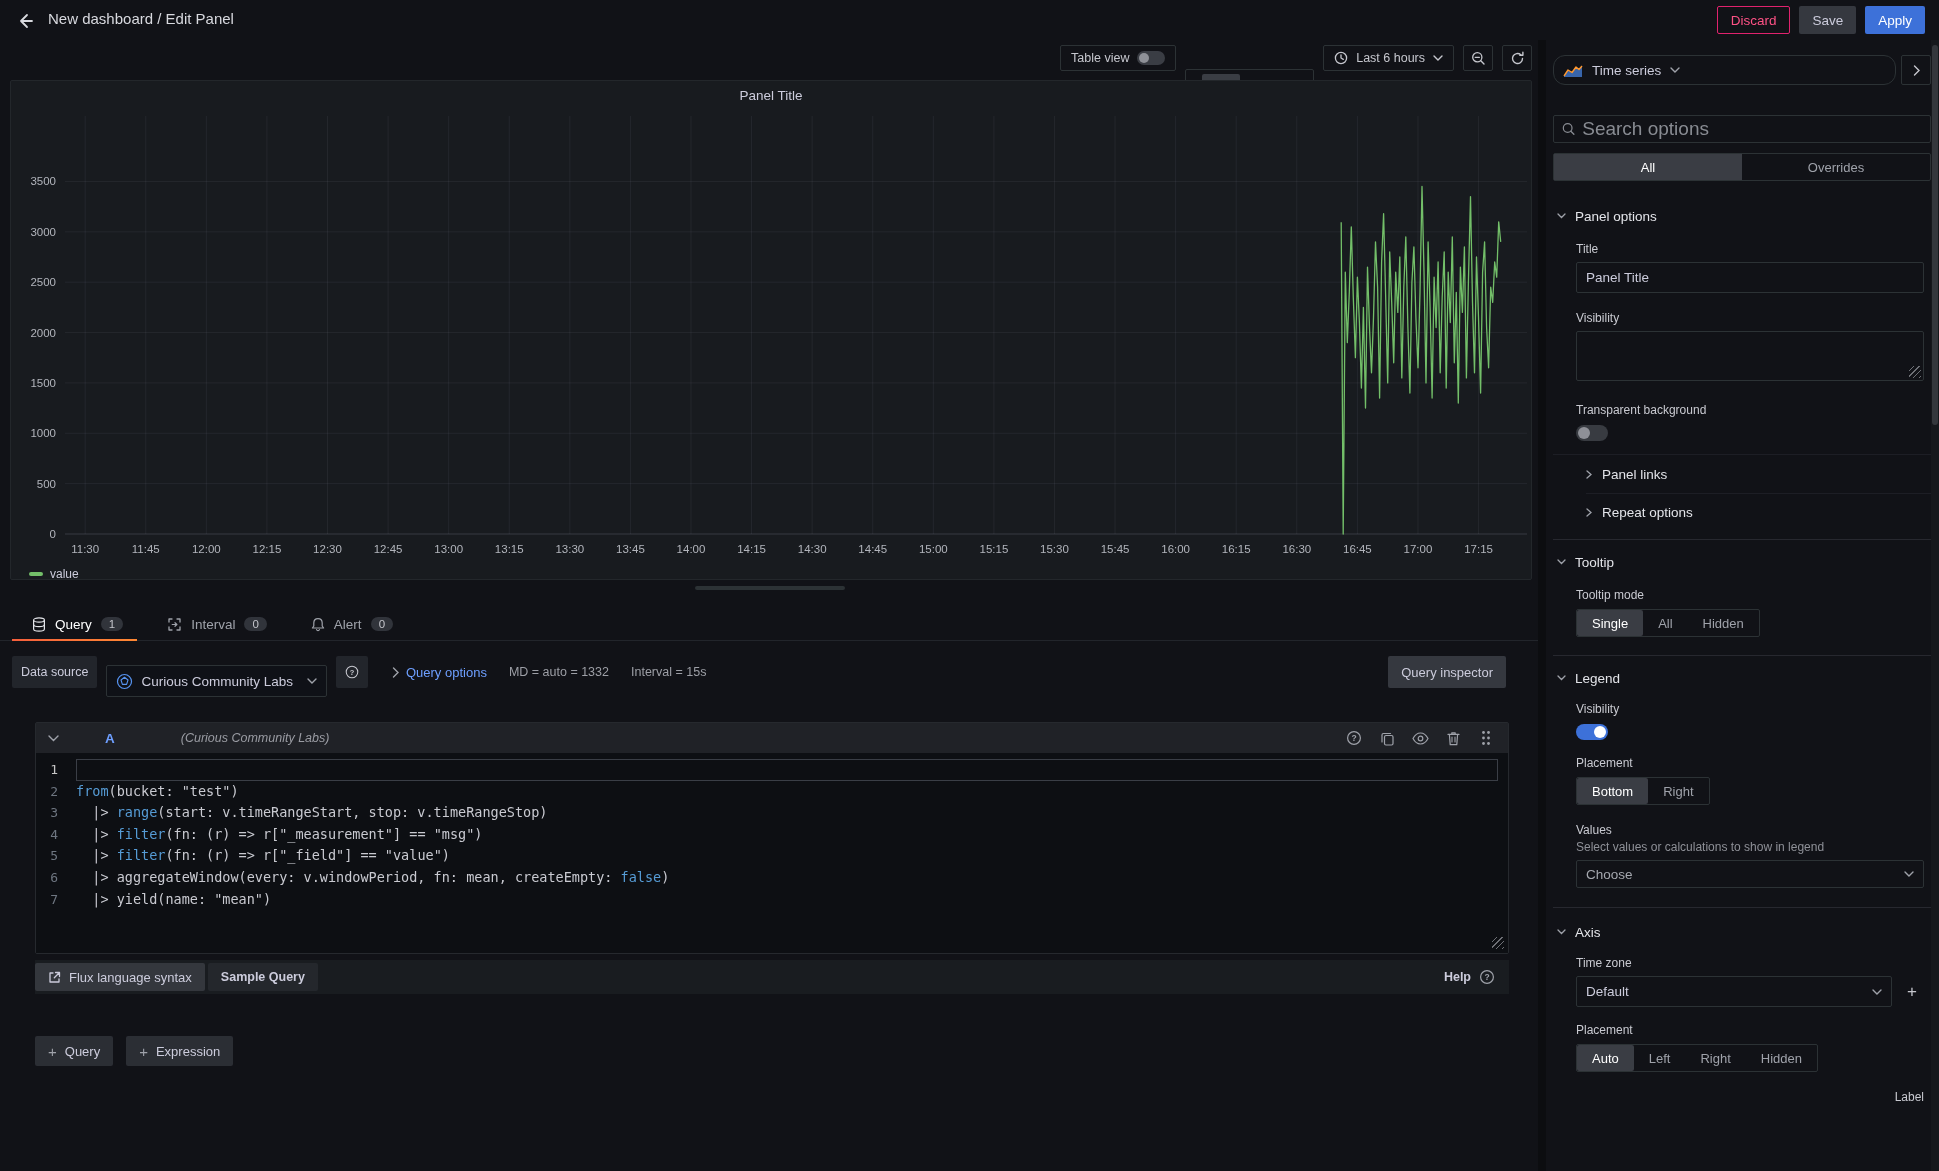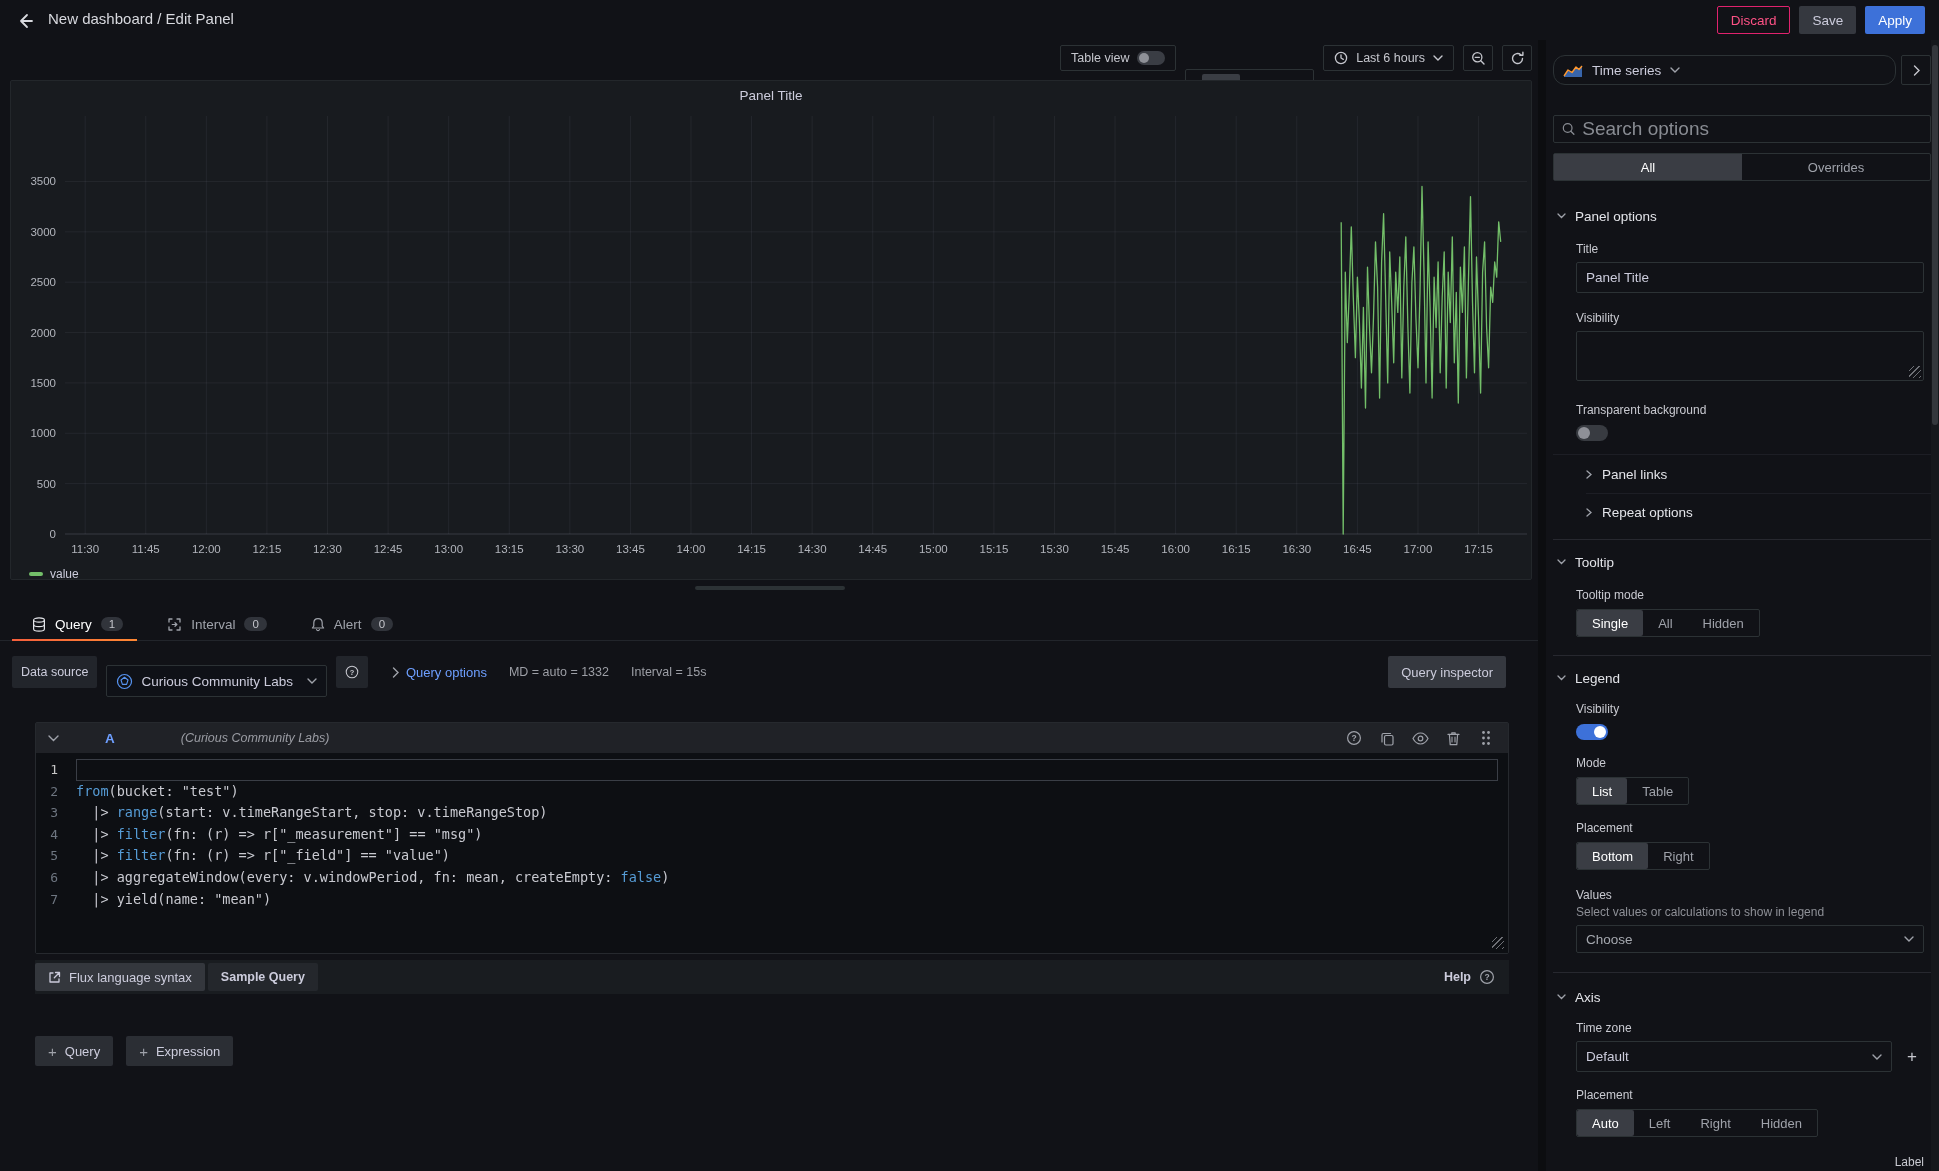--- a/index.html
+++ b/index.html
@@ -544,27 +544,20 @@
       </span>
     <span class="sect-title">Legend</span>
   </div>
   <div class="field" style="margin-top:12px;">
     <div class="f-label">Visibility</div>
     <div class="toggle on">
         <span class="knob"></span>
       </div>
   </div>
   <div class="field" style="margin-top:16px;">
-    <div class="f-label">Mode</div>
-    <div class="radio-group">
-      <span class="radio-opt sel">List</span>
-      <span class="radio-opt">Table</span>
-    </div>
-  </div>
-  <div class="field" style="margin-top:16px;">
     <div class="f-label">Placement</div>
     <div class="radio-group">
       <span class="radio-opt sel">Bottom</span>
       <span class="radio-opt">Right</span>
     </div>
   </div>
   <div class="field" style="margin-top:18px;">
     <div class="f-label">Values</div>
     <div class="f-desc">Select values or calculations to show in legend</div>
     <div class="select">

